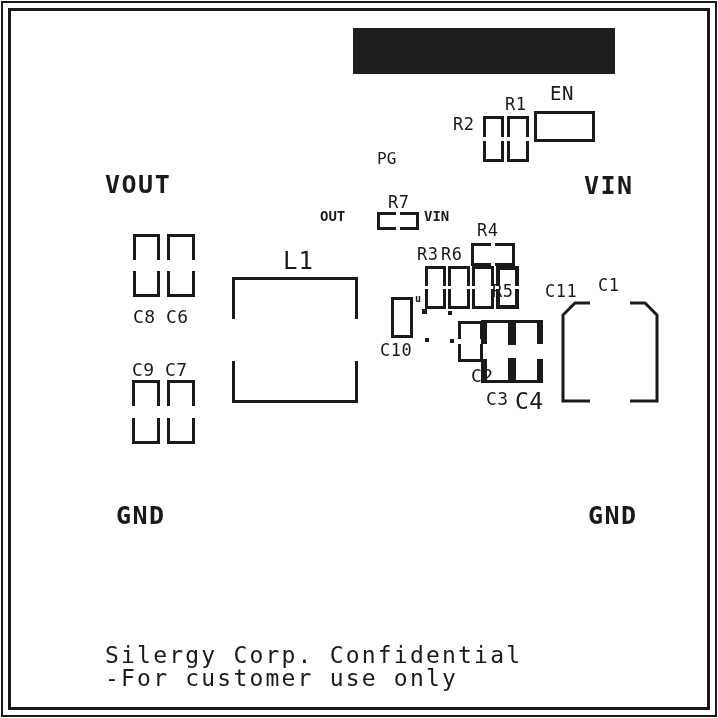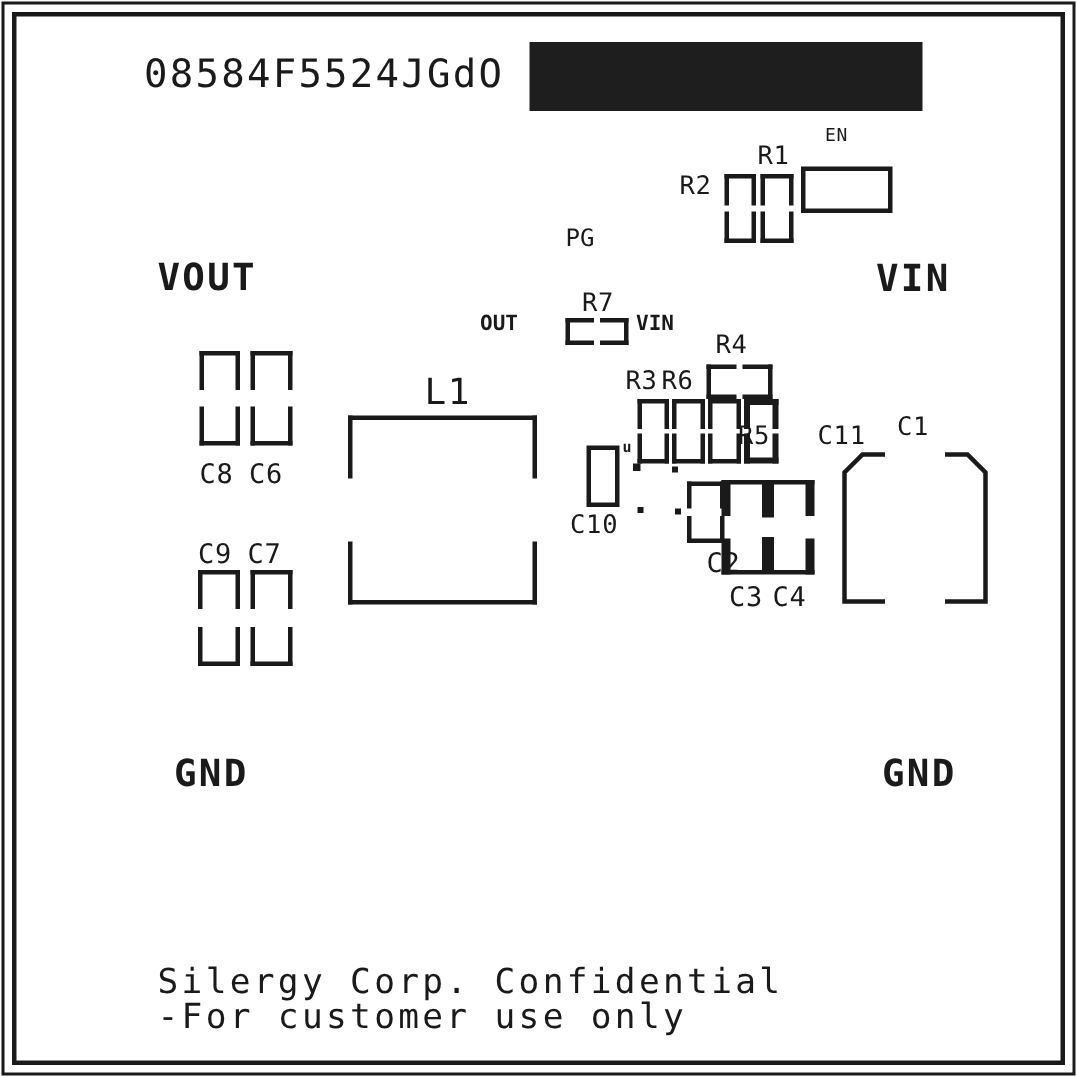--- a/index.html
+++ b/index.html
@@ -38,24 +38,23 @@
   .bar{position:absolute; background:var(--ink);}
   .dot{position:absolute; background:var(--ink);}
 </style>
 </head>
 <body>
 
 <div id="board">
   <div class="frame-outer"></div>
   <div class="frame-inner"></div>
 
-  <div class="txt code" style="left:96px; top:37px;">08584F5524JGdO</div>
   <div class="redact" style="left:353px; top:28px; width:262px; height:46px;"></div>
 
-  <div class="txt ref" style="left:550px; top:84px; font-size:12px;">EN</div>
+  <div class="txt ref" style="left:550px; top:84px; font-size:19px;">EN</div>
   <div class="rectfp" style="left:534px; top:111px; width:61px; height:31px;"></div>
   <div class="txt ref" style="left:505px; top:96px;">R1</div>
   <div class="txt ref" style="left:453px; top:116px;">R2</div>
   <div class="fpv" style="left:483px; top:116px; width:21px; height:46px;">
     <div class="pt" style="height:21px;"></div>
       <div class="pb" style="height:21px;"></div>
   </div>
   <div class="fpv" style="left:507px; top:116px; width:22px; height:46px;">
     <div class="pt" style="height:21px;"></div>
       <div class="pb" style="height:21px;"></div>
@@ -126,21 +125,21 @@
     <div class="bar" style="left:0; bottom:0; width:100%; height:3px;"></div>
     <div class="bar" style="left:0; top:0; width:6px; height:24px;"></div>
     <div class="bar" style="left:0; bottom:0; width:6px; height:24px;"></div>
     <div class="bar" style="left:27px; top:2px; width:8px; height:23px;"></div>
     <div class="bar" style="left:27px; bottom:2px; width:8px; height:23px;"></div>
     <div class="bar" style="right:0; top:0; width:6px; height:24px;"></div>
     <div class="bar" style="right:0; bottom:0; width:6px; height:24px;"></div>
   </div>
   <div class="txt ref" style="left:451px; top:367px; font-size:18px;margin-left:20px;">C2</div>
   <div class="txt ref" style="left:486px; top:390px; font-size:18px;">C3</div>
-  <div class="txt ref" style="left:515px; top:390px; font-size:18px;">C4</div>
+  <div class="txt ref" style="left:515px; top:390px; font-size:23px;">C4</div>
 
   <div class="txt lref" style="left:283px; top:249px;">L1</div>
   <div class="fpv" style="left:232px; top:277px; width:126px; height:126px;">
     <div class="pt" style="height:42px;"></div>
       <div class="pb" style="height:42px;"></div>
   </div>
 
   <div class="fpv" style="left:133px; top:234px; width:27px; height:63px;">
     <div class="pt" style="height:26px;"></div>
       <div class="pb" style="height:26px;"></div>

